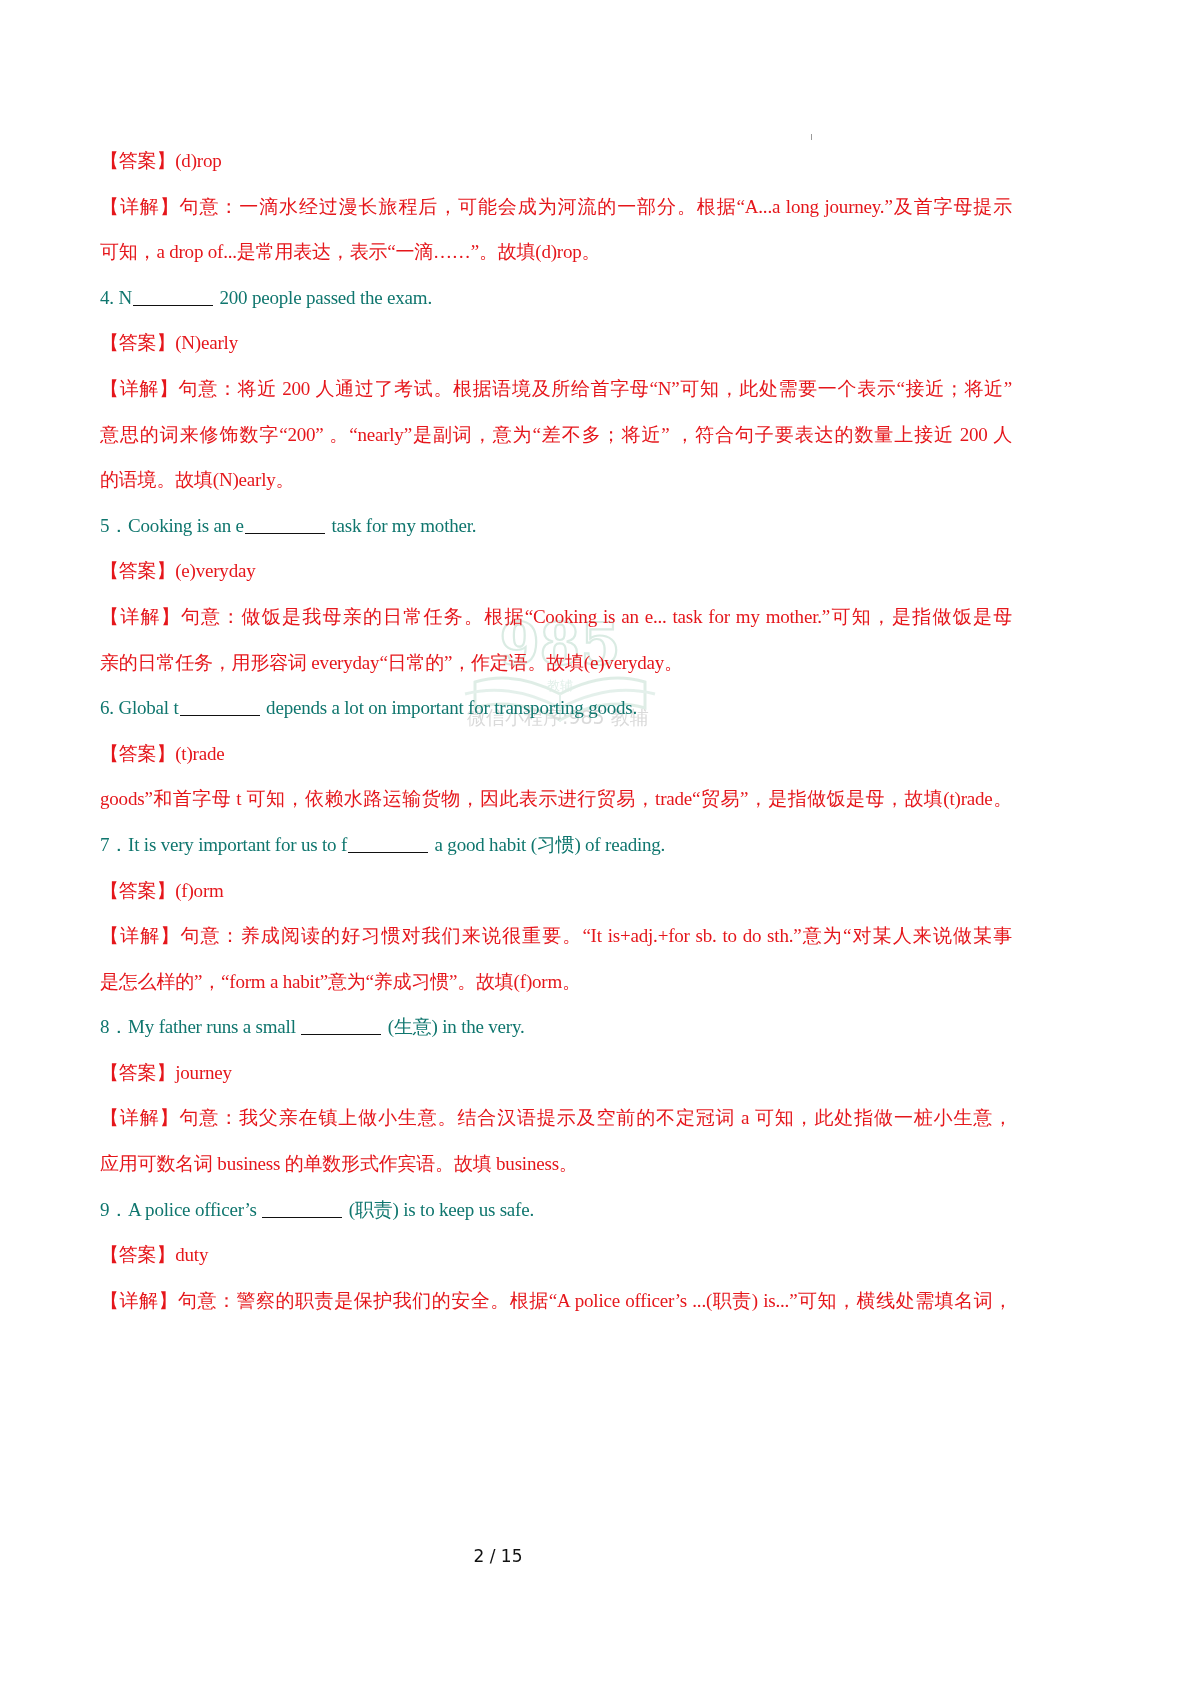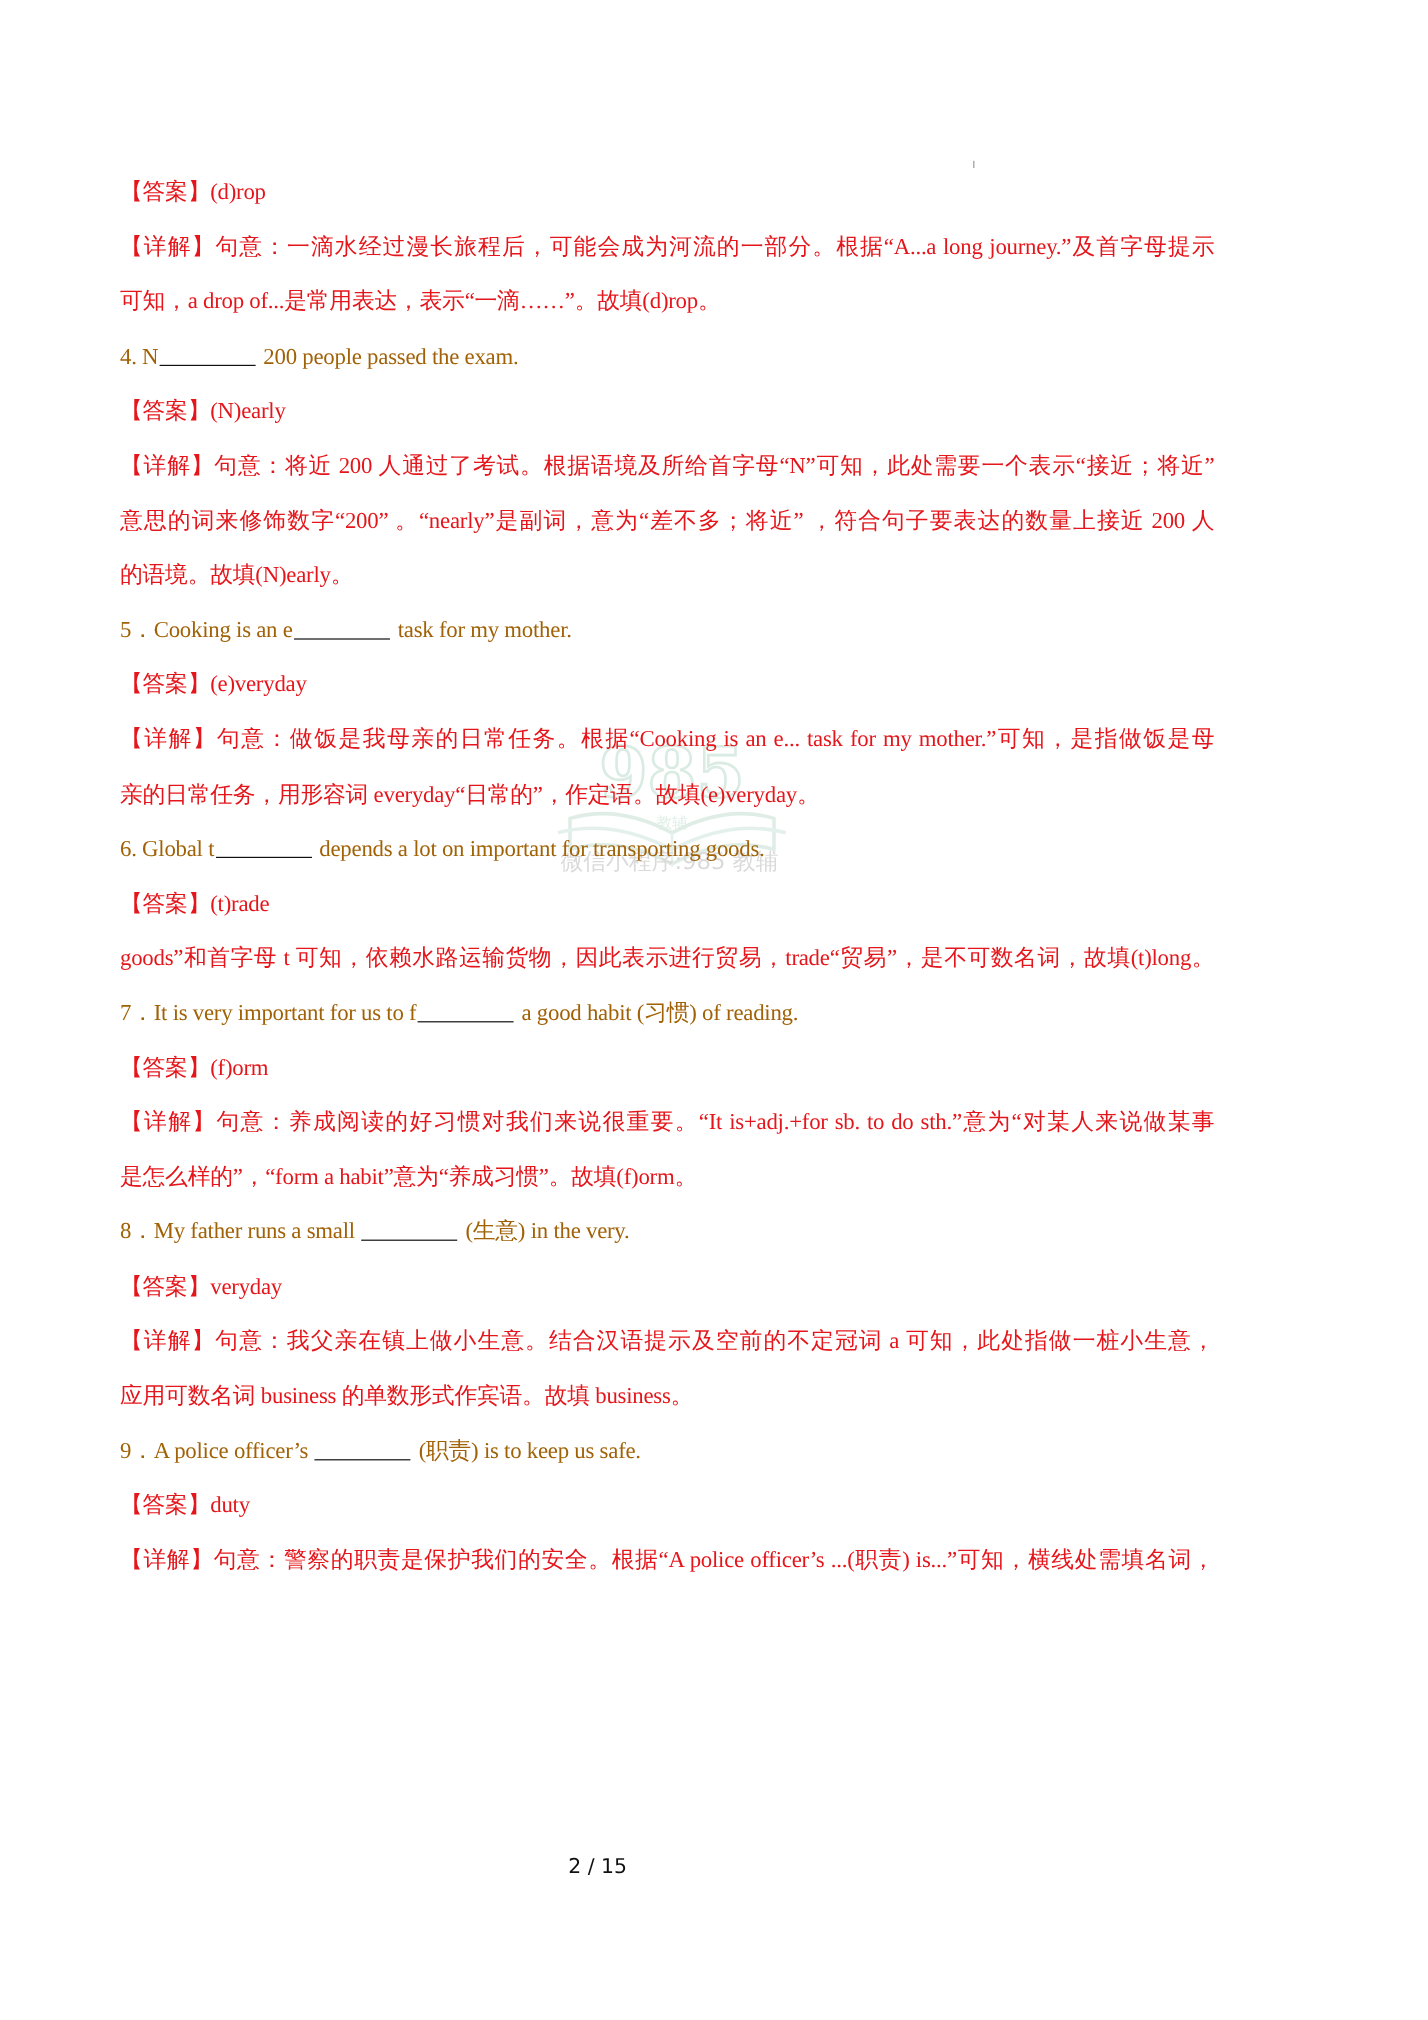--- a/index.html
+++ b/index.html
@@ -36,21 +36,21 @@
       width: 912px;
     }
     .line {
       height: 45.6px;
       line-height: 45.6px;
       font-size: 19px;
       white-space: nowrap;
       letter-spacing: -0.2px;
     }
     .q {
-      color: #a16207;
+      color: #0f766e;
     }
     .red {
       color: #e5161b;
     }
     .blank {
       display: inline-block;
       width: 80px;
       border-bottom: 1.6px solid #111111;
       height: 18px;
       vertical-align: -2px;
@@ -139,38 +139,38 @@
       <span>【详解】</span><span>句意：做饭是我母亲的日常任务。根据“Cooking is an e... task for my mother.”可知，是指做饭是母</span>
     </div>
     <div class="line red">亲的日常任务，用形容词 everyday“日常的”，作定语。故填(e)veryday。</div>
 
     <div class="line q">
       <span>6. Global t</span><span class="blank"></span><span> depends a lot on important for transporting goods.</span>
     </div>
     <div class="line red">
       <span>【答案】</span><span>(t)rade</span>
     </div>
-    <div class="line red justify">goods”和首字母 t 可知，依赖水路运输货物，因此表示进行贸易，trade“贸易”，是不可数名词，故填(t)long。</div>
+    <div class="line red justify">goods”和首字母 t 可知，依赖水路运输货物，因此表示进行贸易，trade“贸易”，是指做饭是母，故填(t)rade。</div>
 
     <div class="line q">
       <span>7．It is very important for us to f</span><span class="blank"></span><span> a good habit (习惯) of reading.</span>
     </div>
     <div class="line red">
       <span>【答案】</span><span>(f)orm</span>
     </div>
     <div class="line red justify">
       <span>【详解】</span><span>句意：养成阅读的好习惯对我们来说很重要。“It is+adj.+for sb. to do sth.”意为“对某人来说做某事</span>
     </div>
     <div class="line red">是怎么样的”，“form a habit”意为“养成习惯”。故填(f)orm。</div>
 
     <div class="line q">
       <span>8．My father runs a small </span><span class="blank"></span><span> (生意) in the very.</span>
     </div>
     <div class="line red">
-      <span>【答案】</span><span>veryday</span>
+      <span>【答案】</span><span>journey</span>
     </div>
     <div class="line red justify">
       <span>【详解】</span><span>句意：我父亲在镇上做小生意。结合汉语提示及空前的不定冠词 a 可知，此处指做一桩小生意，</span>
     </div>
     <div class="line red">应用可数名词 business 的单数形式作宾语。故填 business。</div>
 
     <div class="line q">
       <span>9．A police officer’s </span><span class="blank"></span><span> (职责) is to keep us safe.</span>
     </div>
     <div class="line red">

